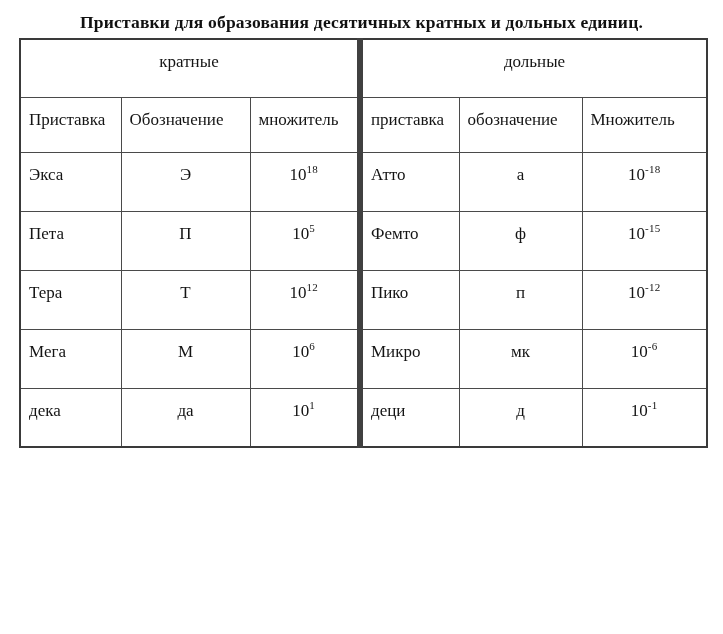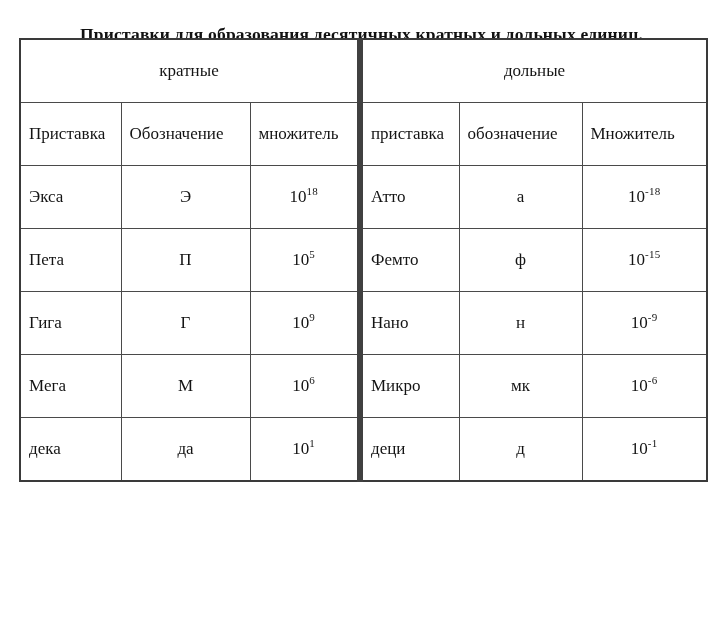--- a/index.html
+++ b/index.html
@@ -10,42 +10,42 @@
   body {
     width: 723px;
     height: 634px;
     position: relative;
     font-family: "Liberation Serif", "DejaVu Serif", serif;
     color: #1a1a1a;
     overflow: hidden;
   }
   .page-title {
     margin: 0;
-    padding-top: 24px;
+    padding-top: 12px;
     text-align: center;
     font-size: 17.5px;
     font-weight: bold;
     color: #111;
     letter-spacing: 0.2px;
   }
   table.prefixes {
     position: absolute;
     left: 19px;
     top: 38px;
     width: 687px;
     border-collapse: collapse;
     table-layout: fixed;
     border: 2px solid #3a3a3a;
   }
   table.prefixes th,
   table.prefixes td {
     border: 1px solid #4a4a4a;
     box-sizing: border-box;
     vertical-align: top;
-    padding: 21px 8px;
+    padding: 12px 8px;
     font-size: 17px;
     font-weight: normal;
     color: #141414;
     background: #ffffff;
   }
   
   table.prefixes th.group-split,
   table.prefixes td.group-split {
     border-left: 6px solid #404040;
   }
@@ -117,29 +117,29 @@
 
   <tr>
     <td class="c-prefix">Пета</td>
     <td class="c-sym">П</td>
     <td class="c-mult"><span>10</span><sup>5</sup></td>
     <td class="c-prefix group-split">Фемто</td>
     <td class="c-sym">ф</td>
     <td class="c-mult"><span>10</span><sup>-15</sup></td>
   </tr>
 
+  <tr>
+    <td class="c-prefix">Тера</td>
+    <td class="c-sym">Т</td>
+    <td class="c-mult"><span>10</span><sup>12</sup></td>
+    <td class="c-prefix group-split">Пико</td>
+    <td class="c-sym">п</td>
+    <td class="c-mult"><span>10</span><sup>-12</sup></td>
+  </tr>
 
-  <tr>
-    <td class="c-prefix">Гига</td>
-    <td class="c-sym">Г</td>
-    <td class="c-mult"><span>10</span><sup>9</sup></td>
-    <td class="c-prefix group-split">Нано</td>
-    <td class="c-sym">н</td>
-    <td class="c-mult"><span>10</span><sup>-9</sup></td>
-  </tr>
 
   <tr>
     <td class="c-prefix">Мега</td>
     <td class="c-sym">М</td>
     <td class="c-mult"><span>10</span><sup>6</sup></td>
     <td class="c-prefix group-split">Микро</td>
     <td class="c-sym">мк</td>
     <td class="c-mult"><span>10</span><sup>-6</sup></td>
   </tr>
 

